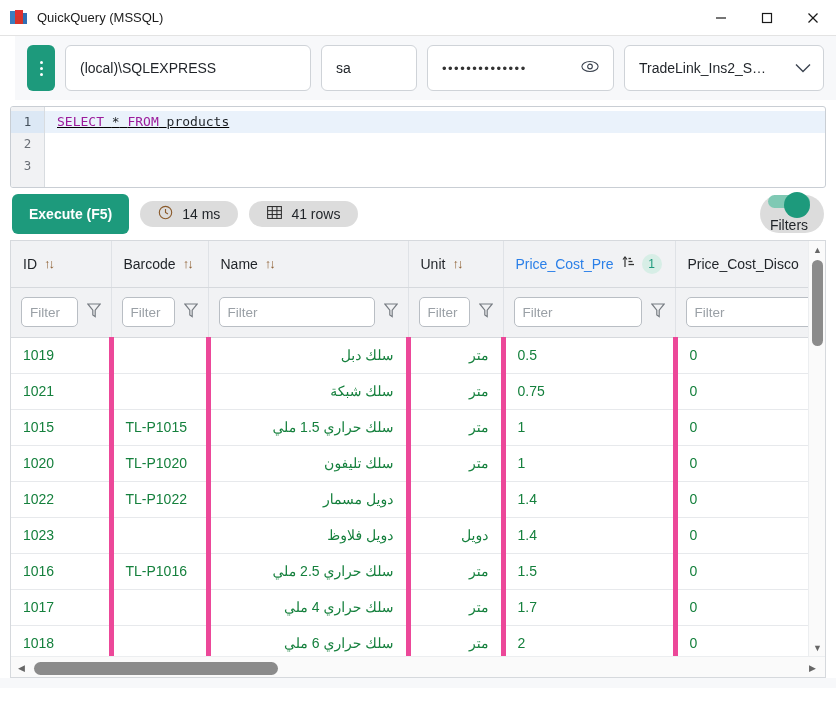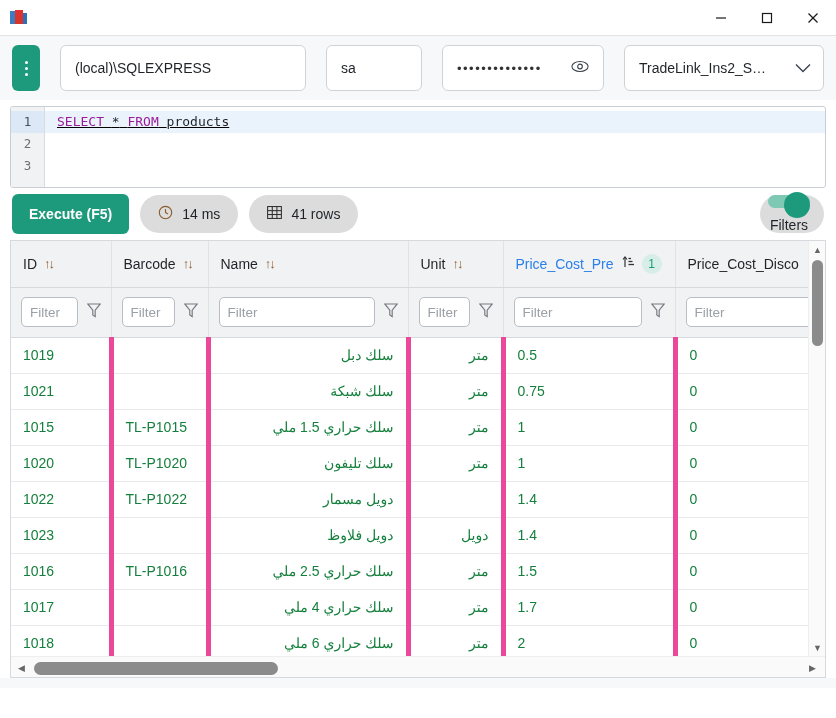--- a/index.html
+++ b/index.html
@@ -45,21 +45,22 @@
   }
   .wc svg { display: block; }
 
   
   .connbar {
     height: 64px;
     background: #f7f8fa;
     display: flex;
     align-items: center;
     padding: 0 12px;
-    gap: 20px;
+    gap: 10px;
+    margin-left: 15px;
   }
   .menu-btn {
     width: 28px; height: 46px;
     background: #1d9a7c;
     border-radius: 6px;
     display: flex; align-items: center; justify-content: center;
     flex: 0 0 auto;
   }
   .menu-btn .dots { display: flex; flex-direction: column; gap: 3px; }
   .menu-btn .dots i { display:block; width:3px; height:3px; background:#fff; border-radius:50%; }
@@ -139,21 +140,21 @@
     border-radius: 6px;
     height: 40px;
     padding: 0 17px;
     display: flex; align-items: center;
     border: none;
     font-family: "Liberation Sans", sans-serif;
   }
   .chip {
     background: #dcdcdc;
     border-radius: 20px;
-    height: 38px;
+    height: 26px;
     padding: 0 18px;
     display: flex; align-items: center; gap: 9px;
     font-size: 14px;
     color: #1f2328;
   }
   .export-group {
     display: flex;
     height: 40px;
     border: 1px solid #1d9a7c;
     border-radius: 6px;
@@ -327,20 +328,21 @@
 </head>
 <body>
 
 <div class="titlebar">
   <div class="app-icon">
     <span class="ic-b1"></span>
       <span class="ic-b2"></span>
       <span class="ic-b3"></span>
       <span class="ic-b4"></span>
   </div>
+  <div class="title-text">QuickQuery (MSSQL)</div>
   <div class="wincontrols">
     <div class="wc">
       <svg width="12" height="12" viewBox="0 0 12 12">
           <line x1="1" y1="6" x2="11" y2="6" stroke="#1a1a1a" stroke-width="1.2"></line>
         </svg>
     </div>
     <div class="wc">
       <svg width="12" height="12" viewBox="0 0 12 12">
           <rect x="1.5" y="1.5" width="9" height="9" fill="none" stroke="#1a1a1a" stroke-width="1.2"></rect>
         </svg>

